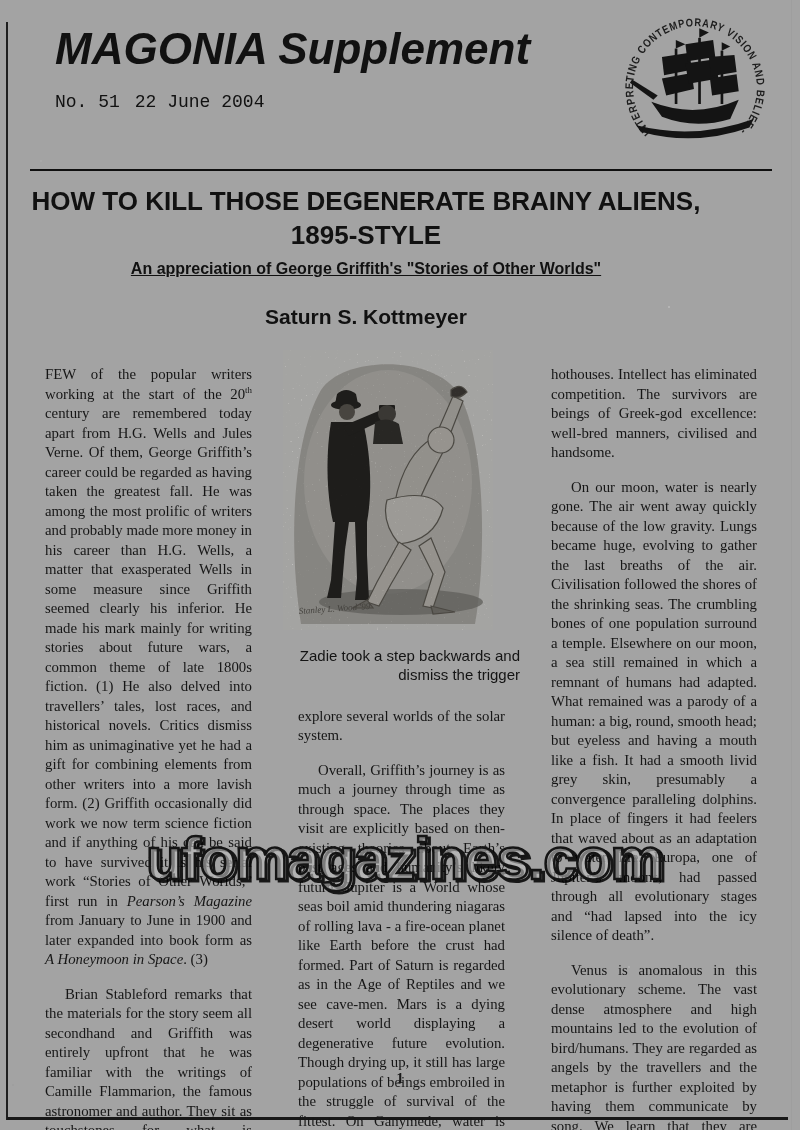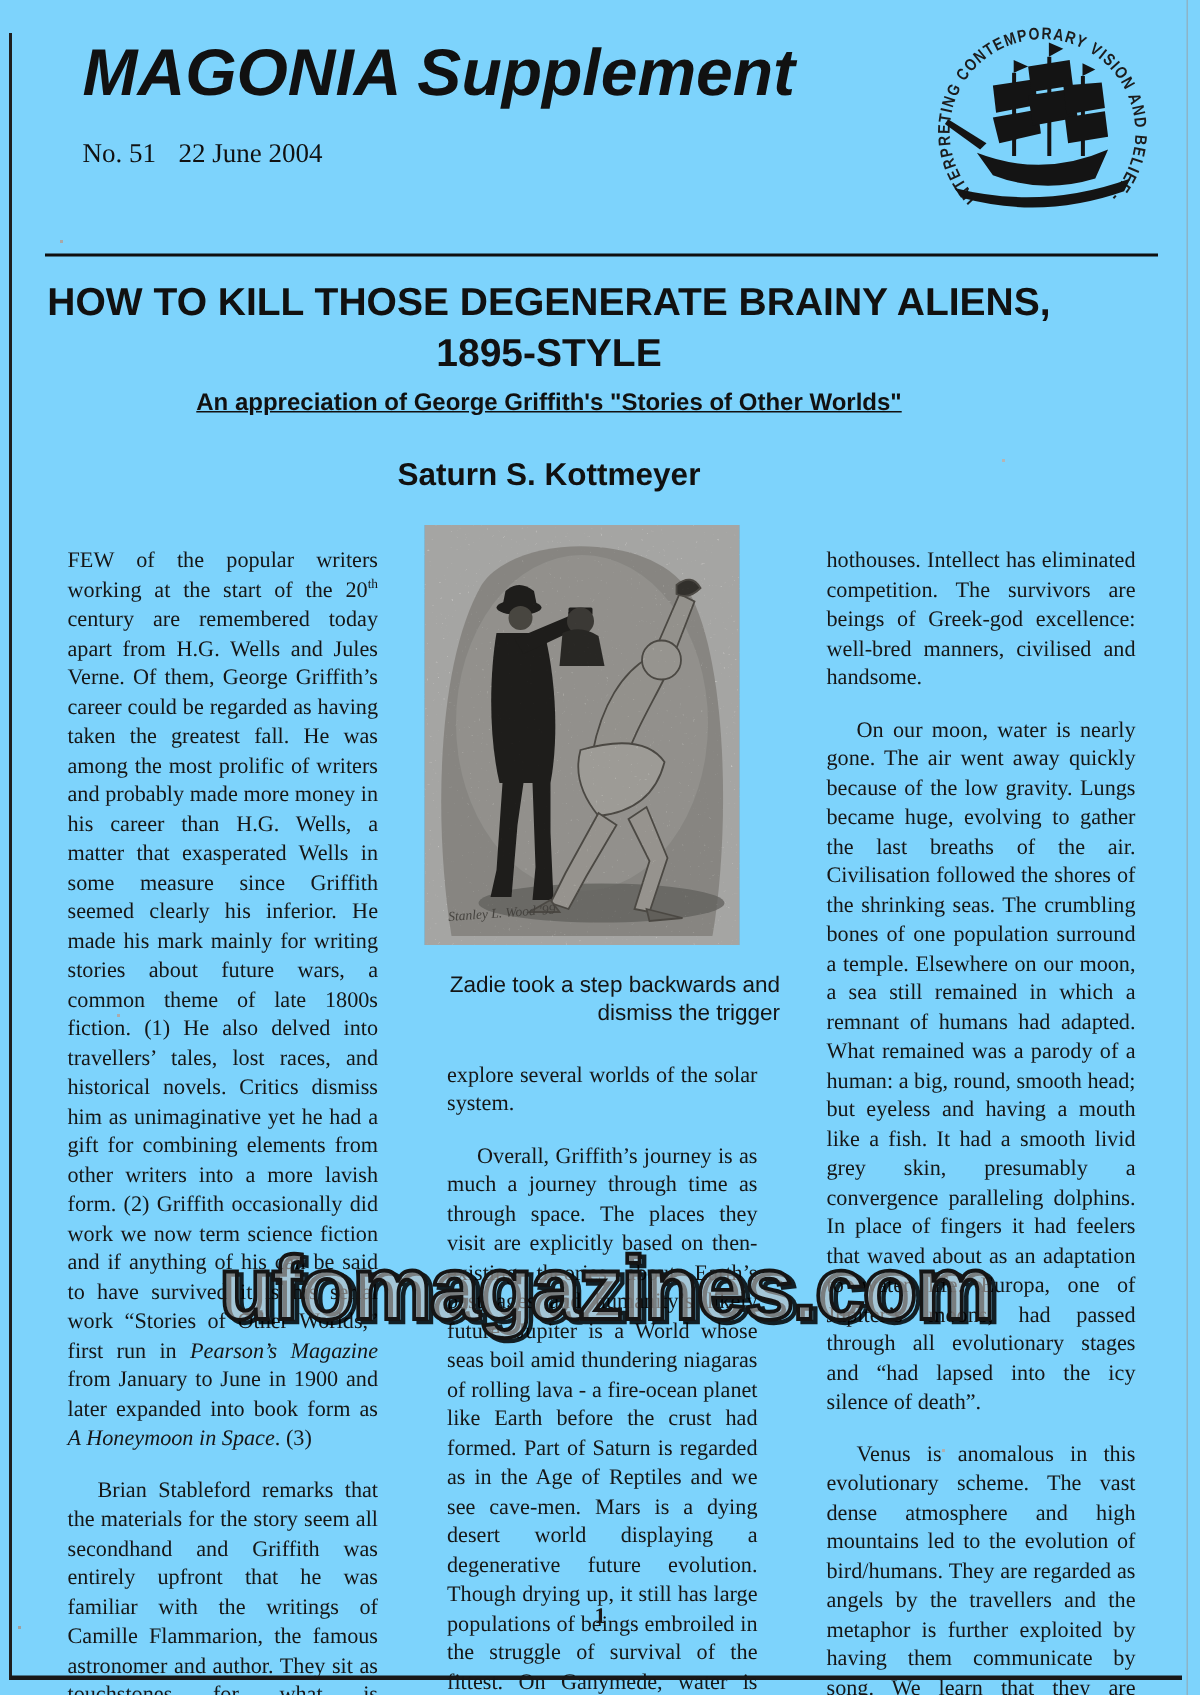--- a/index.html
+++ b/index.html
@@ -1,28 +1,28 @@
 <!DOCTYPE html>
 <html><head>
 <meta charset="utf-8">
 <style>
   html,body{margin:0;padding:0;background:#8f8f8f;}
-  .page{position:relative;width:800px;height:1130px;background:#7dd3fc;overflow:hidden;
+  .page{position:relative;width:800px;height:1130px;background:#a3a3a3;overflow:hidden;
         font-family:"Liberation Serif",serif;color:#161616;}
   
   .edge-left{position:absolute;left:6px;top:22px;width:2px;height:1098px;background:#1e1e1e;}
   .edge-bottom{position:absolute;left:7px;top:1117px;width:781px;height:3px;background:#181818;}
   .edge-right{position:absolute;left:791px;top:0;width:1px;height:1130px;background:#9a9a9a;opacity:.55;}
   .specks{position:absolute;left:108px;top:36px;width:2px;height:2px;background:#9b9b9b;
           box-shadow:-68px 124px 0 #a8a8a8, 560px 270px 0 #b5b5b5, -30px 640px 0 #ababab,
                      520px 930px 0 #b0b0b0, -96px 1048px 0 #9f9f9f;}
   
   .masthead{position:absolute;top:24px;left:55px;font-family:"Liberation Sans",sans-serif;
             font-style:italic;font-weight:bold;font-size:44px;color:#111;}
-  .issue{position:absolute;top:92px;left:55px;font-family:Liberation Serif, serif;font-size:18px;color:#111;}
+  .issue{position:absolute;top:92px;left:55px;font-family:Liberation Mono, monospace;font-size:18px;color:#111;}
   .issue .gap{display:inline-block;width:15px;}
   .logo{position:absolute;top:8px;left:614px;width:162px;height:160px;}
   .rule{position:absolute;top:169px;left:30px;width:742px;height:2px;background:#0f0f0f;}
   
   .art-head{position:absolute;top:184px;left:0;width:732px;text-align:center;
             font-family:"Liberation Sans",sans-serif;font-weight:bold;color:#111;}
   .art-title{font-size:26px;line-height:34px;white-space:nowrap;}
   .art-sub{font-size:16px;margin-top:8px;text-decoration:underline;}
   .art-author{font-size:21px;margin-top:27px;}
   

